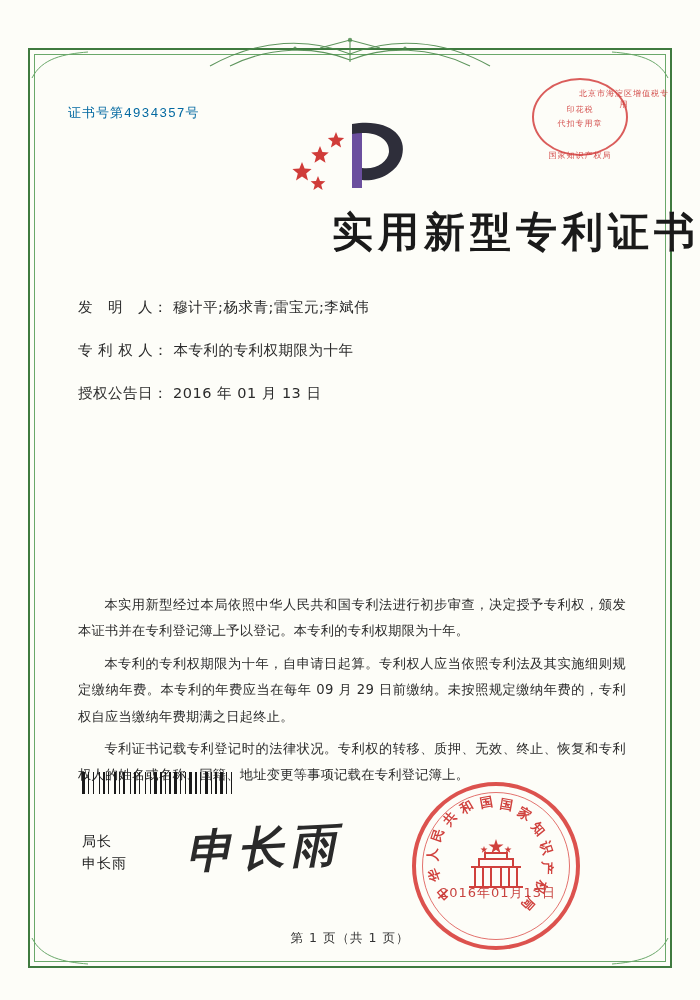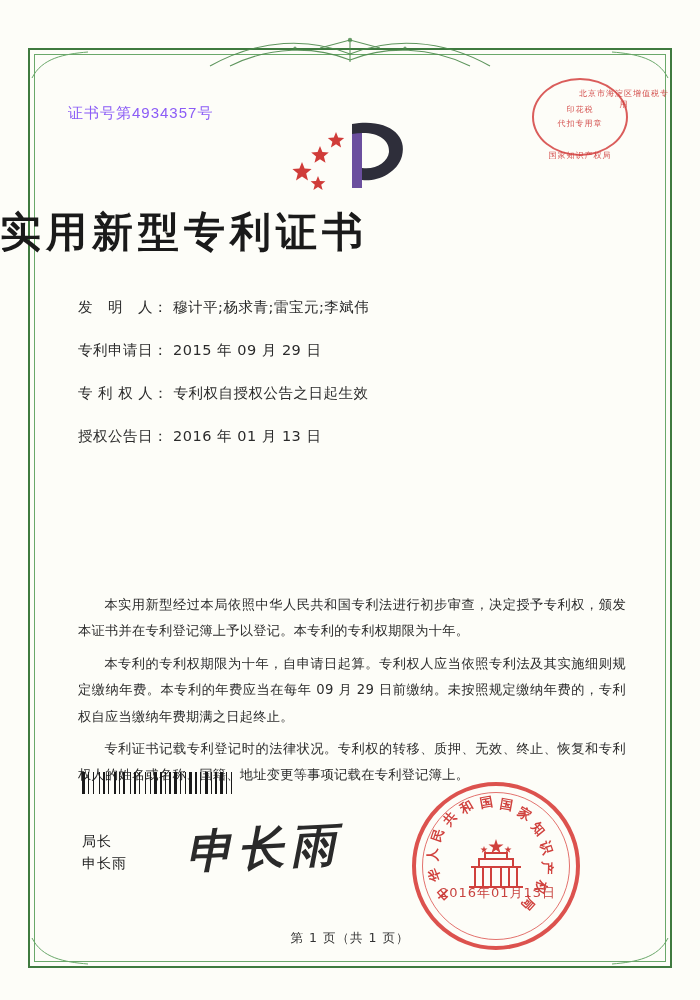--- a/index.html
+++ b/index.html
@@ -53,42 +53,42 @@
     top: 36px;
     width: 300px;
     height: 34px;
   }
 
   
   .cert-no {
     position: absolute;
     left: 68px;
     top: 104px;
-    font-size: 15px;
-    color: #8b5cf6;
+    font-size: 13px;
+    color: #0369a1;
     letter-spacing: 1px;
-    font-family: Liberation Sans, sans-serif;
+    font-family: Liberation Mono, monospace;
   }
 
   
   .emblem {
     position: absolute;
     left: 290px;
     top: 110px;
     width: 130px;
     height: 85px;
   }
 
   
   .title {
     position: absolute;
     left: 0;
     top: 205px;
     width: 700px;
-    text-align: left;
+    text-align: right;
     font-size: 41px;
     font-weight: bold;
     letter-spacing: 5px;
     color: #1a1a1a;
     font-family: "DejaVu Sans", "Liberation Sans", sans-serif;
   }
 
   
   .stamp-top {
     position: absolute;
@@ -329,26 +329,22 @@
   </div>
 
   <div class="title">实用新型专利证书</div>
 
   <div class="fields">
     <div class="field-row">
       <span class="field-label">发　明　人：</span>
       <span class="field-value">穆计平;杨求青;雷宝元;李斌伟</span>
     </div>
     <div class="field-row">
-      <span class="field-label">专利申请日：</span>
-      <span class="field-value">2015 年 09 月 29 日</span>
-    </div>
-    <div class="field-row">
       <span class="field-label">专 利 权 人：</span>
-      <span class="field-value">专利权自授权公告之日起生效</span>
+      <span class="field-value">本专利的专利权期限为十年</span>
     </div>
     <div class="field-row">
       <span class="field-label">授权公告日：</span>
       <span class="field-value">2016 年 01 月 13 日</span>
     </div>
   </div>
 
   <div class="body-text">
     <p>本实用新型经过本局依照中华人民共和国专利法进行初步审查，决定授予专利权，颁发本证书并在专利登记簿上予以登记。本专利的专利权期限为十年。</p>
     <p>本专利的专利权期限为十年，自申请日起算。专利权人应当依照专利法及其实施细则规定缴纳年费。本专利的年费应当在每年 09 月 29 日前缴纳。未按照规定缴纳年费的，专利权自应当缴纳年费期满之日起终止。</p>

